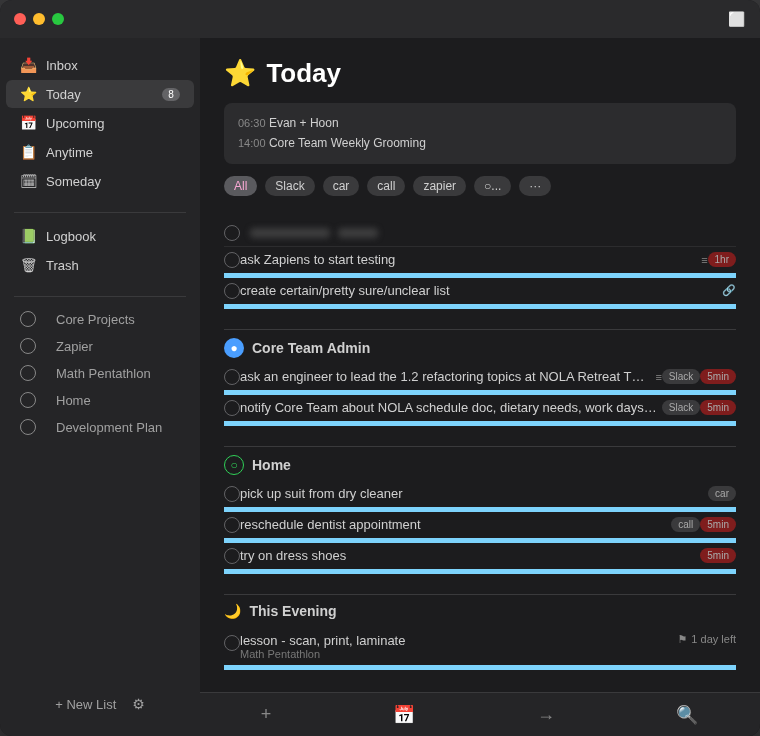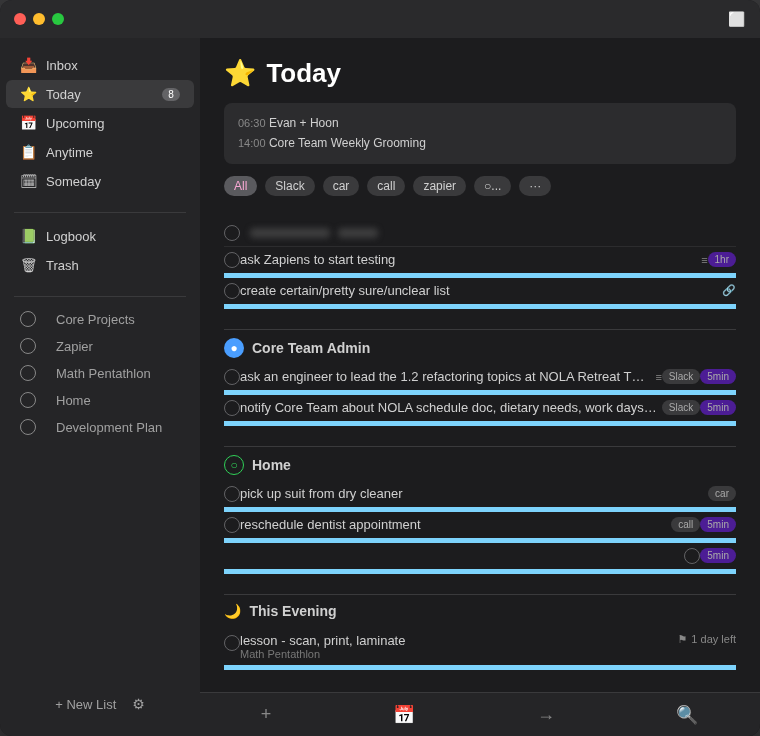--- a/index.html
+++ b/index.html
@@ -240,21 +240,21 @@
       width: 16px;
       height: 16px;
       border: 1.5px solid #636366;
       border-radius: 50%;
       flex-shrink: 0;
       cursor: pointer;
     }
     .task-text { flex: 1; font-size: 13px; }
     .task-sub { font-size: 11px; color: #777; }
     .task-tag {
-      background: #4c1d95;
+      background: #7f1d1d;
       color: #aaa;
       font-size: 10px;
       padding: 2px 7px;
       border-radius: 8px;
       white-space: nowrap;
     }
     .task-tag.slack { background: #3a3a3c; color: #aaa; }
     .task-tag.car { background: #3a3a3c; color: #aaa; }
     .task-tag.call { background: #3a3a3c; color: #aaa; }
     .deadline-badge {
@@ -475,20 +475,21 @@
 
           <div class="task-item">
             <div class="task-checkbox"></div>
             <span class="task-text">reschedule dentist appointment</span>
             <span class="task-tag call">call</span>
             <span class="task-tag">5min</span>
           </div>
 
           <div class="task-item">
             <div class="task-checkbox"></div>
+            <span class="task-text">try on dress shoes</span>
             <span class="task-tag">5min</span>
           </div>
         </div>
 
         <div class="task-section">
           <div class="section-header">
             <span style="font-size:14px;">🌙</span>
             <span>This Evening</span>
           </div>
 

